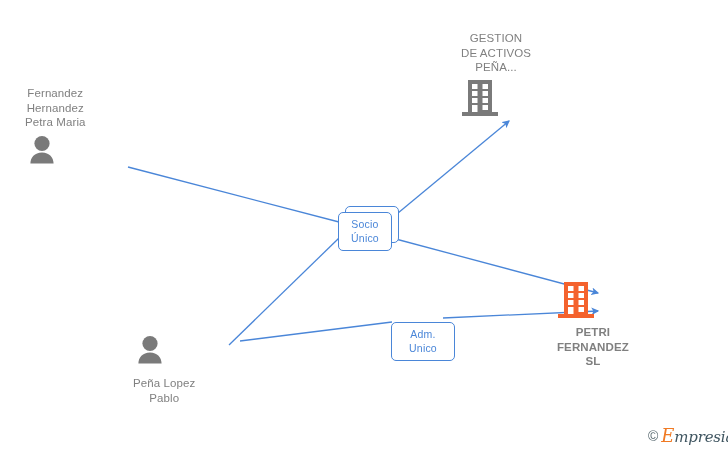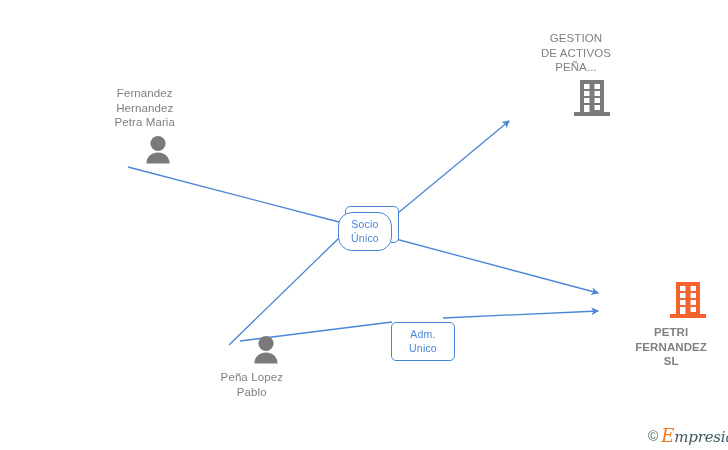--- a/index.html
+++ b/index.html
@@ -23,41 +23,41 @@
     top: 0;
     width: 728px;
     height: 450px;
   }
 
   
   .node {
     position: absolute;
     display: flex;
     flex-direction: column;
-    align-items: flex-end;
+    align-items: flex-start;
     width: 150px;
   }
   .node-label {
     font-size: 11.5px;
     line-height: 14.5px;
     color: #808080;
     text-align: center;
     letter-spacing: .1px;
     white-space: pre-line;
   }
   .node-label.company {
     font-weight: bold;
   }
   .node-icon {
     display: block;
   }
 
   
   #node-person-1 { left: 25px;  top: 86px; }
-  #node-person-2 { left: 133px; top: 334px; }
+  #node-person-2 { left: 133px; top: 334px; gap: 6px; }
   #node-company-1 { left: 461px; top: 31px; }
   #node-company-2 { left: 557px; top: 281px; }
 
   .gap-above { margin-bottom: 4px; }
   .gap-below { margin-top: 0; }
 
   
   .chip-group {
     position: absolute;
   }
@@ -73,21 +73,21 @@
     text-align: center;
     padding: 4px 6px 5px 6px;
     white-space: pre-line;
     letter-spacing: .2px;
   }
   .chip.back {
     color: transparent;
   }
   #chip-socio-unico { left: 338px; top: 206px; width: 54px; }
   #chip-socio-unico .back  { left: 7px; top: 0px;  width: 54px; height: 37px; }
-  #chip-socio-unico .front { left: 0px; top: 6px;  width: 54px; border-radius: 14px; }
+  #chip-socio-unico .front { left: 0px; top: 6px;  width: 54px; }
   #chip-adm-unico  { left: 391px; top: 305px; width: 52px; }
   #chip-adm-unico .front { left: 0; top: 17px; width: 64px; }
 
   
   #watermark {
     position: absolute;
     left: 648px;
     top: 427px;
     display: flex;
     align-items: center;

